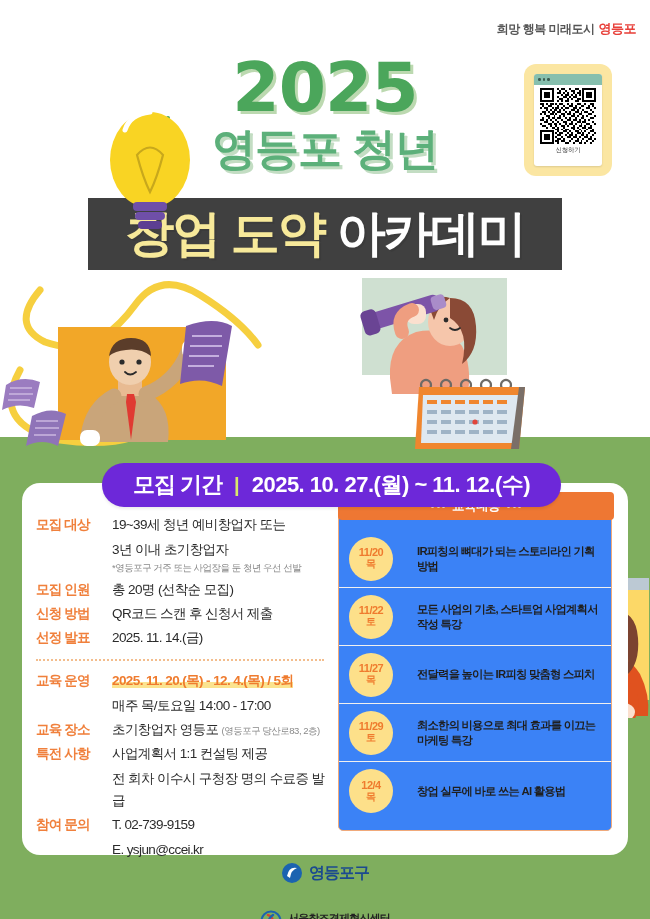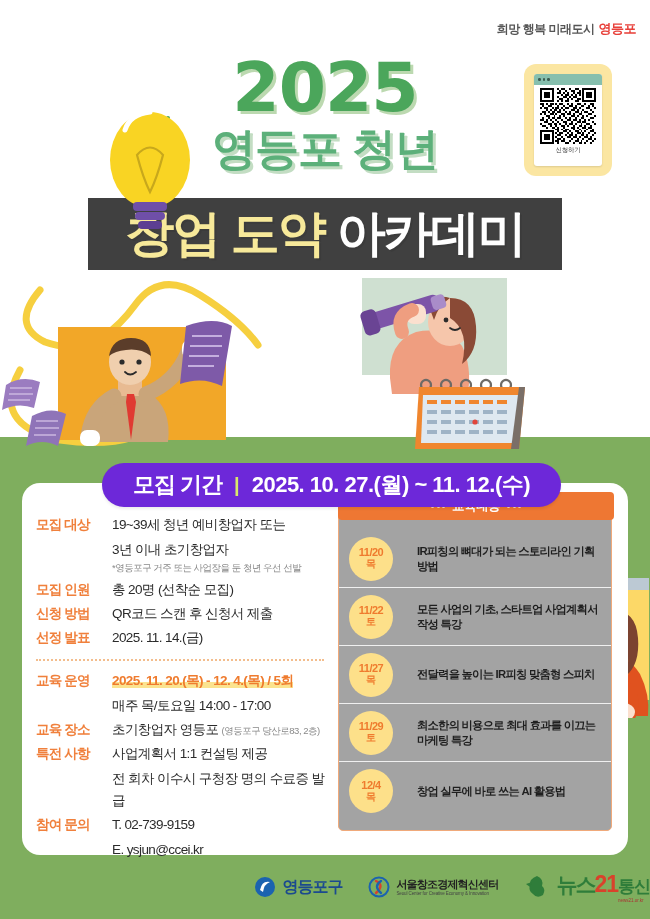--- a/index.html
+++ b/index.html
@@ -155,21 +155,21 @@
   .divider-dotted {
     position:absolute; left:14px; top:172px; width:288px;
     border-top:2px dotted #f3bd8d;
   }
 
   
   .curr {
     position:absolute; left:316px; top:24px;
     width:274px; height:324px;
     border:1px solid #f0a97a; border-radius:5px;
-    background:#a3a3a3;
+    background:#3b82f6;
   }
   .curr-head {
     position:absolute; left:-1px; top:-16px;
     width:276px; height:28px;
     background:#ee7733; border-radius:4px;
     display:flex; align-items:center; justify-content:center; gap:7px;
     color:#fff; font-size:12.5px; font-weight:bold; letter-spacing:-0.5px;
   }
   .hdots { display:flex; gap:2.5px; }
   .hdots i { width:3px; height:3px; border-radius:50%; background:#ffd9b8; display:block; }
@@ -189,21 +189,21 @@
   .cb-date { font-size:11px; letter-spacing:-0.5px; }
   .cb-day { font-size:10px; }
   .curr-text {
     margin-left:24px; font-size:11.3px; color:#1f1f1f;
     font-weight:bold; letter-spacing:-0.75px; line-height:1.3;
   }
 
   
   .footer {
     position:absolute; left:0; top:862px; width:650px; height:50px;
-    display:flex; align-items:center; justify-content:flex-end; gap:26px;
+    display:flex; align-items:center; justify-content:flex-start; gap:26px;flex-direction:column;
   }
   .flogo { display:flex; align-items:center; gap:6px; }
   .flogo-txt { font-size:16px; font-weight:bold; color:#1b4a8f; letter-spacing:-1px; }
   .flogo-txt2 { font-size:11px; font-weight:bold; color:#222; letter-spacing:-0.8px; line-height:1.1; }
   .flogo-sub { font-size:4.5px; color:#444; letter-spacing:-0.1px; }
   .news-txt { font-size:21px; font-weight:900; color:#2f7d3a; letter-spacing:-2px; }
   .news-21 { font-size:23px; font-weight:900; color:#d9422b; letter-spacing:-1px; }
   .news-ts { font-size:17px; font-weight:900; color:#2f7d3a; letter-spacing:-1px; }
   .news-small { font-size:4.5px; color:#a33; letter-spacing:0px; }
 </style>

